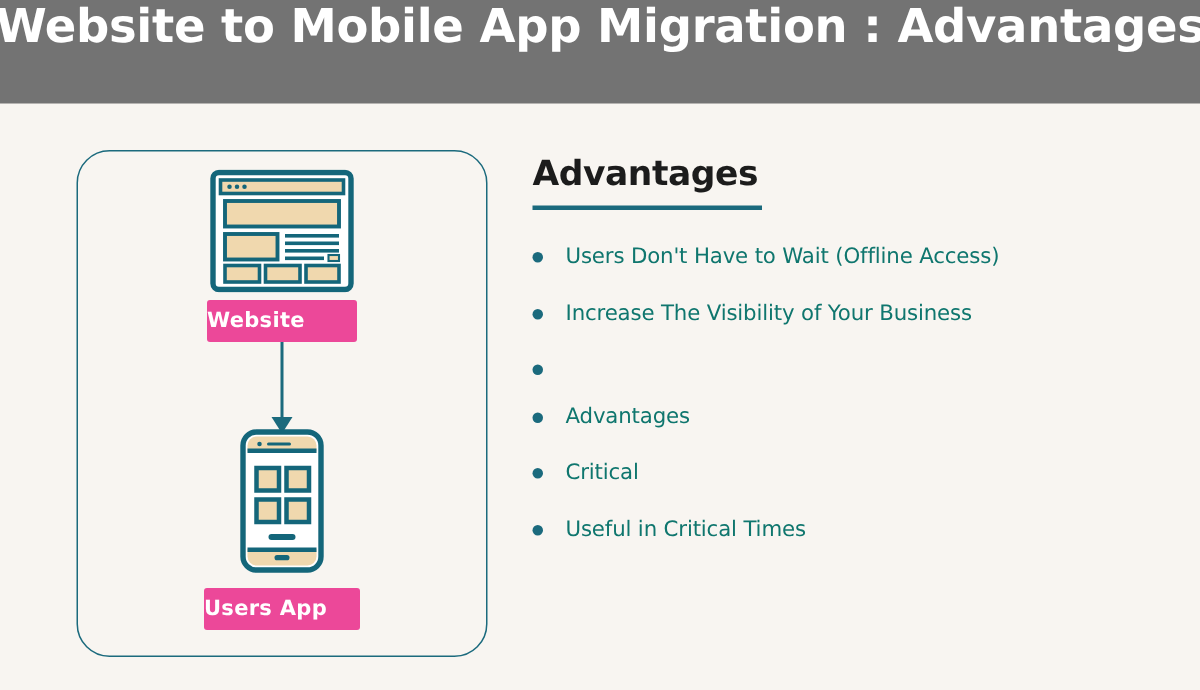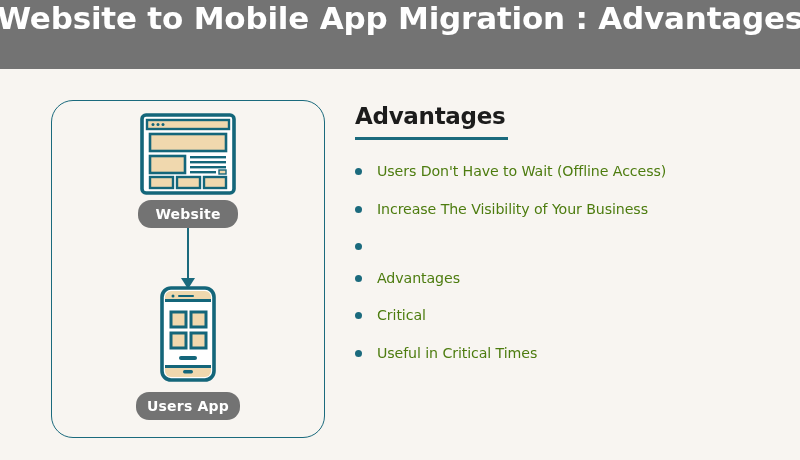--- a/index.html
+++ b/index.html
@@ -59,30 +59,29 @@
     position: absolute;
     left: 50%;
     top: 12px;
     transform: translateX(-50%);
   }
 
   .pill {
     position: absolute;
     left: 50%;
     transform: translateX(-50%);
-    background: #737373;
+    background: #ec4899;
     color: #ffffff;
-    border-radius: 13px;
+    border-radius: 2px;
     font-family: "DejaVu Sans", sans-serif;
     font-weight: bold;
     font-size: 14px;
     letter-spacing: 0.2px;
     display: flex;
     align-items: center;
-    justify-content: center;
     white-space: nowrap;
     box-sizing: border-box;
   }
   .pill-website {
     top: 99px;
     width: 100px;
     height: 28px;
   }
   .pill-mobile {
     top: 291px;
@@ -163,21 +162,21 @@
     height: 7px;
     border-radius: 50%;
     background: #1b6a7d;
     margin-top: 6px;
     margin-right: 15px;
     flex: 0 0 auto;
   }
   .adv-text {
     font-family: "DejaVu Sans", sans-serif;
     font-size: 14.2px;
-    color: #4d7c0f;
+    color: #0f766e;
     line-height: 19px;
     letter-spacing: -0.1px;
   }
 </style>
 </head>
 <body>
 
 <div class="page">
 
   <div class="header-bar">

